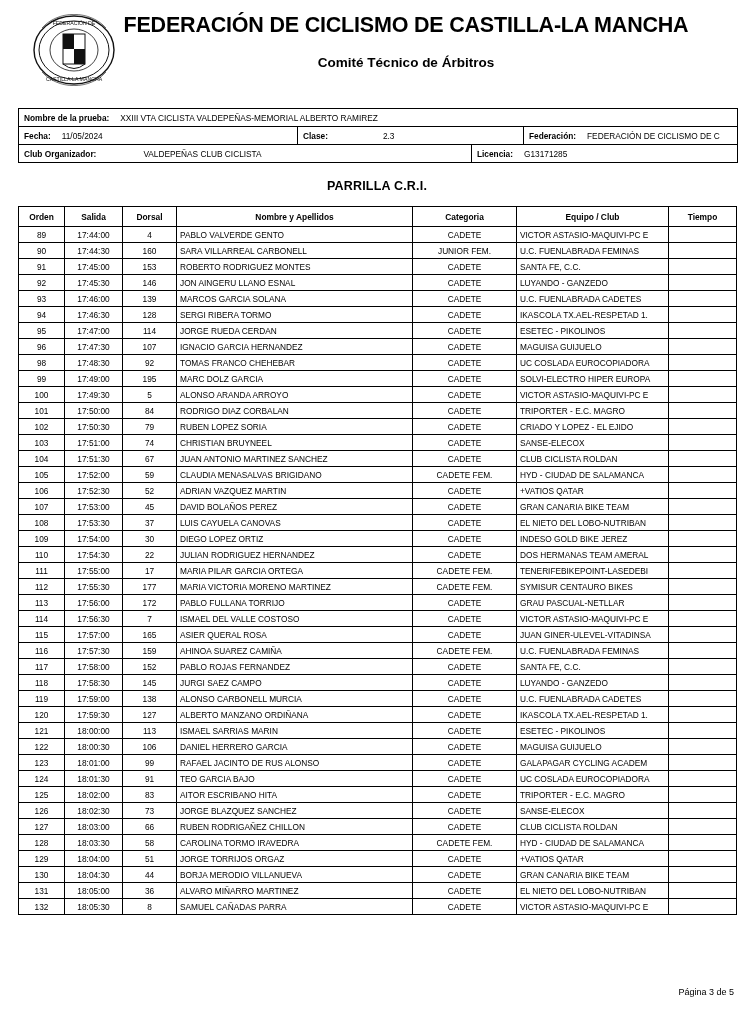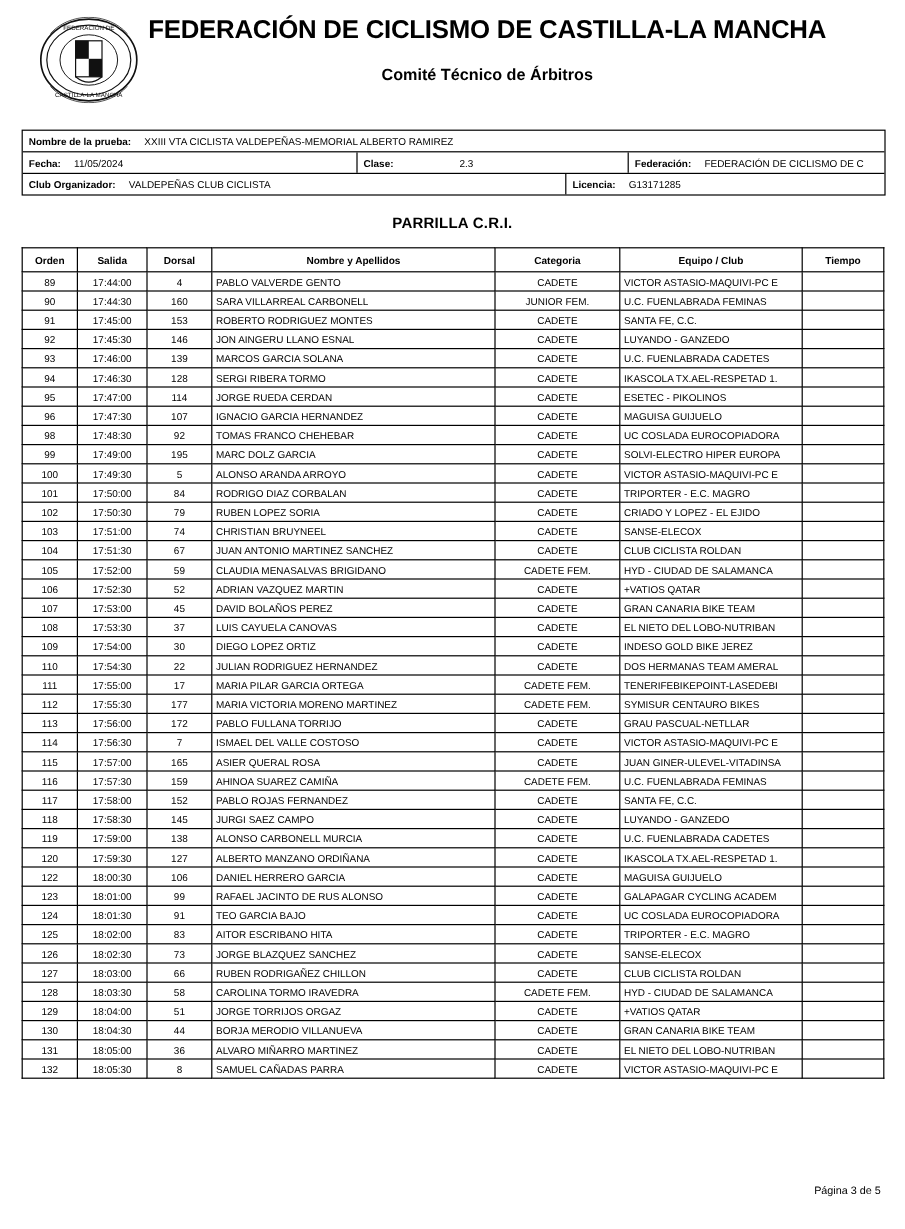--- a/index.html
+++ b/index.html
@@ -76,21 +76,21 @@
     white-space: nowrap;
   }
   .lbl { font-weight: bold; }
   .val { padding-left: 11px; font-weight: normal; }
   .bdr-l { border-left: 1px solid #000; }
 
   .r1-c1 { width: 100%; }
   .r2-c1 { width: 278px; }
   .r2-c2 { width: 226px; gap: 44px; }
   .r2-c3 { flex: 1; }
-  .r3-c1 { width: 452px; }
+  .r3-c1 { width: 452px; gap: 36px; }
   .r3-c2 { flex: 1; }
 
   
   .parrilla {
     text-align: center;
     font-size: 12.5px;
     font-weight: bold;
     margin-top: 16px;
     letter-spacing: 0.2px;
   }
@@ -481,20 +481,29 @@
         <tr>
           <td class="c-orden">120</td>
           <td class="c-salida">17:59:30</td>
           <td class="c-dorsal">127</td>
           <td class="c-nombre">ALBERTO MANZANO ORDIÑANA</td>
           <td class="c-cat">CADETE</td>
           <td class="c-equipo">IKASCOLA TX.AEL-RESPETAD 1.</td>
           <td class="c-tiempo"></td>
         </tr>
         <tr>
+          <td class="c-orden">121</td>
+          <td class="c-salida">18:00:00</td>
+          <td class="c-dorsal">113</td>
+          <td class="c-nombre">ISMAEL SARRIAS MARIN</td>
+          <td class="c-cat">CADETE</td>
+          <td class="c-equipo">ESETEC - PIKOLINOS</td>
+          <td class="c-tiempo"></td>
+        </tr>
+        <tr>
           <td class="c-orden">122</td>
           <td class="c-salida">18:00:30</td>
           <td class="c-dorsal">106</td>
           <td class="c-nombre">DANIEL HERRERO GARCIA</td>
           <td class="c-cat">CADETE</td>
           <td class="c-equipo">MAGUISA GUIJUELO</td>
           <td class="c-tiempo"></td>
         </tr>
         <tr>
           <td class="c-orden">123</td>

